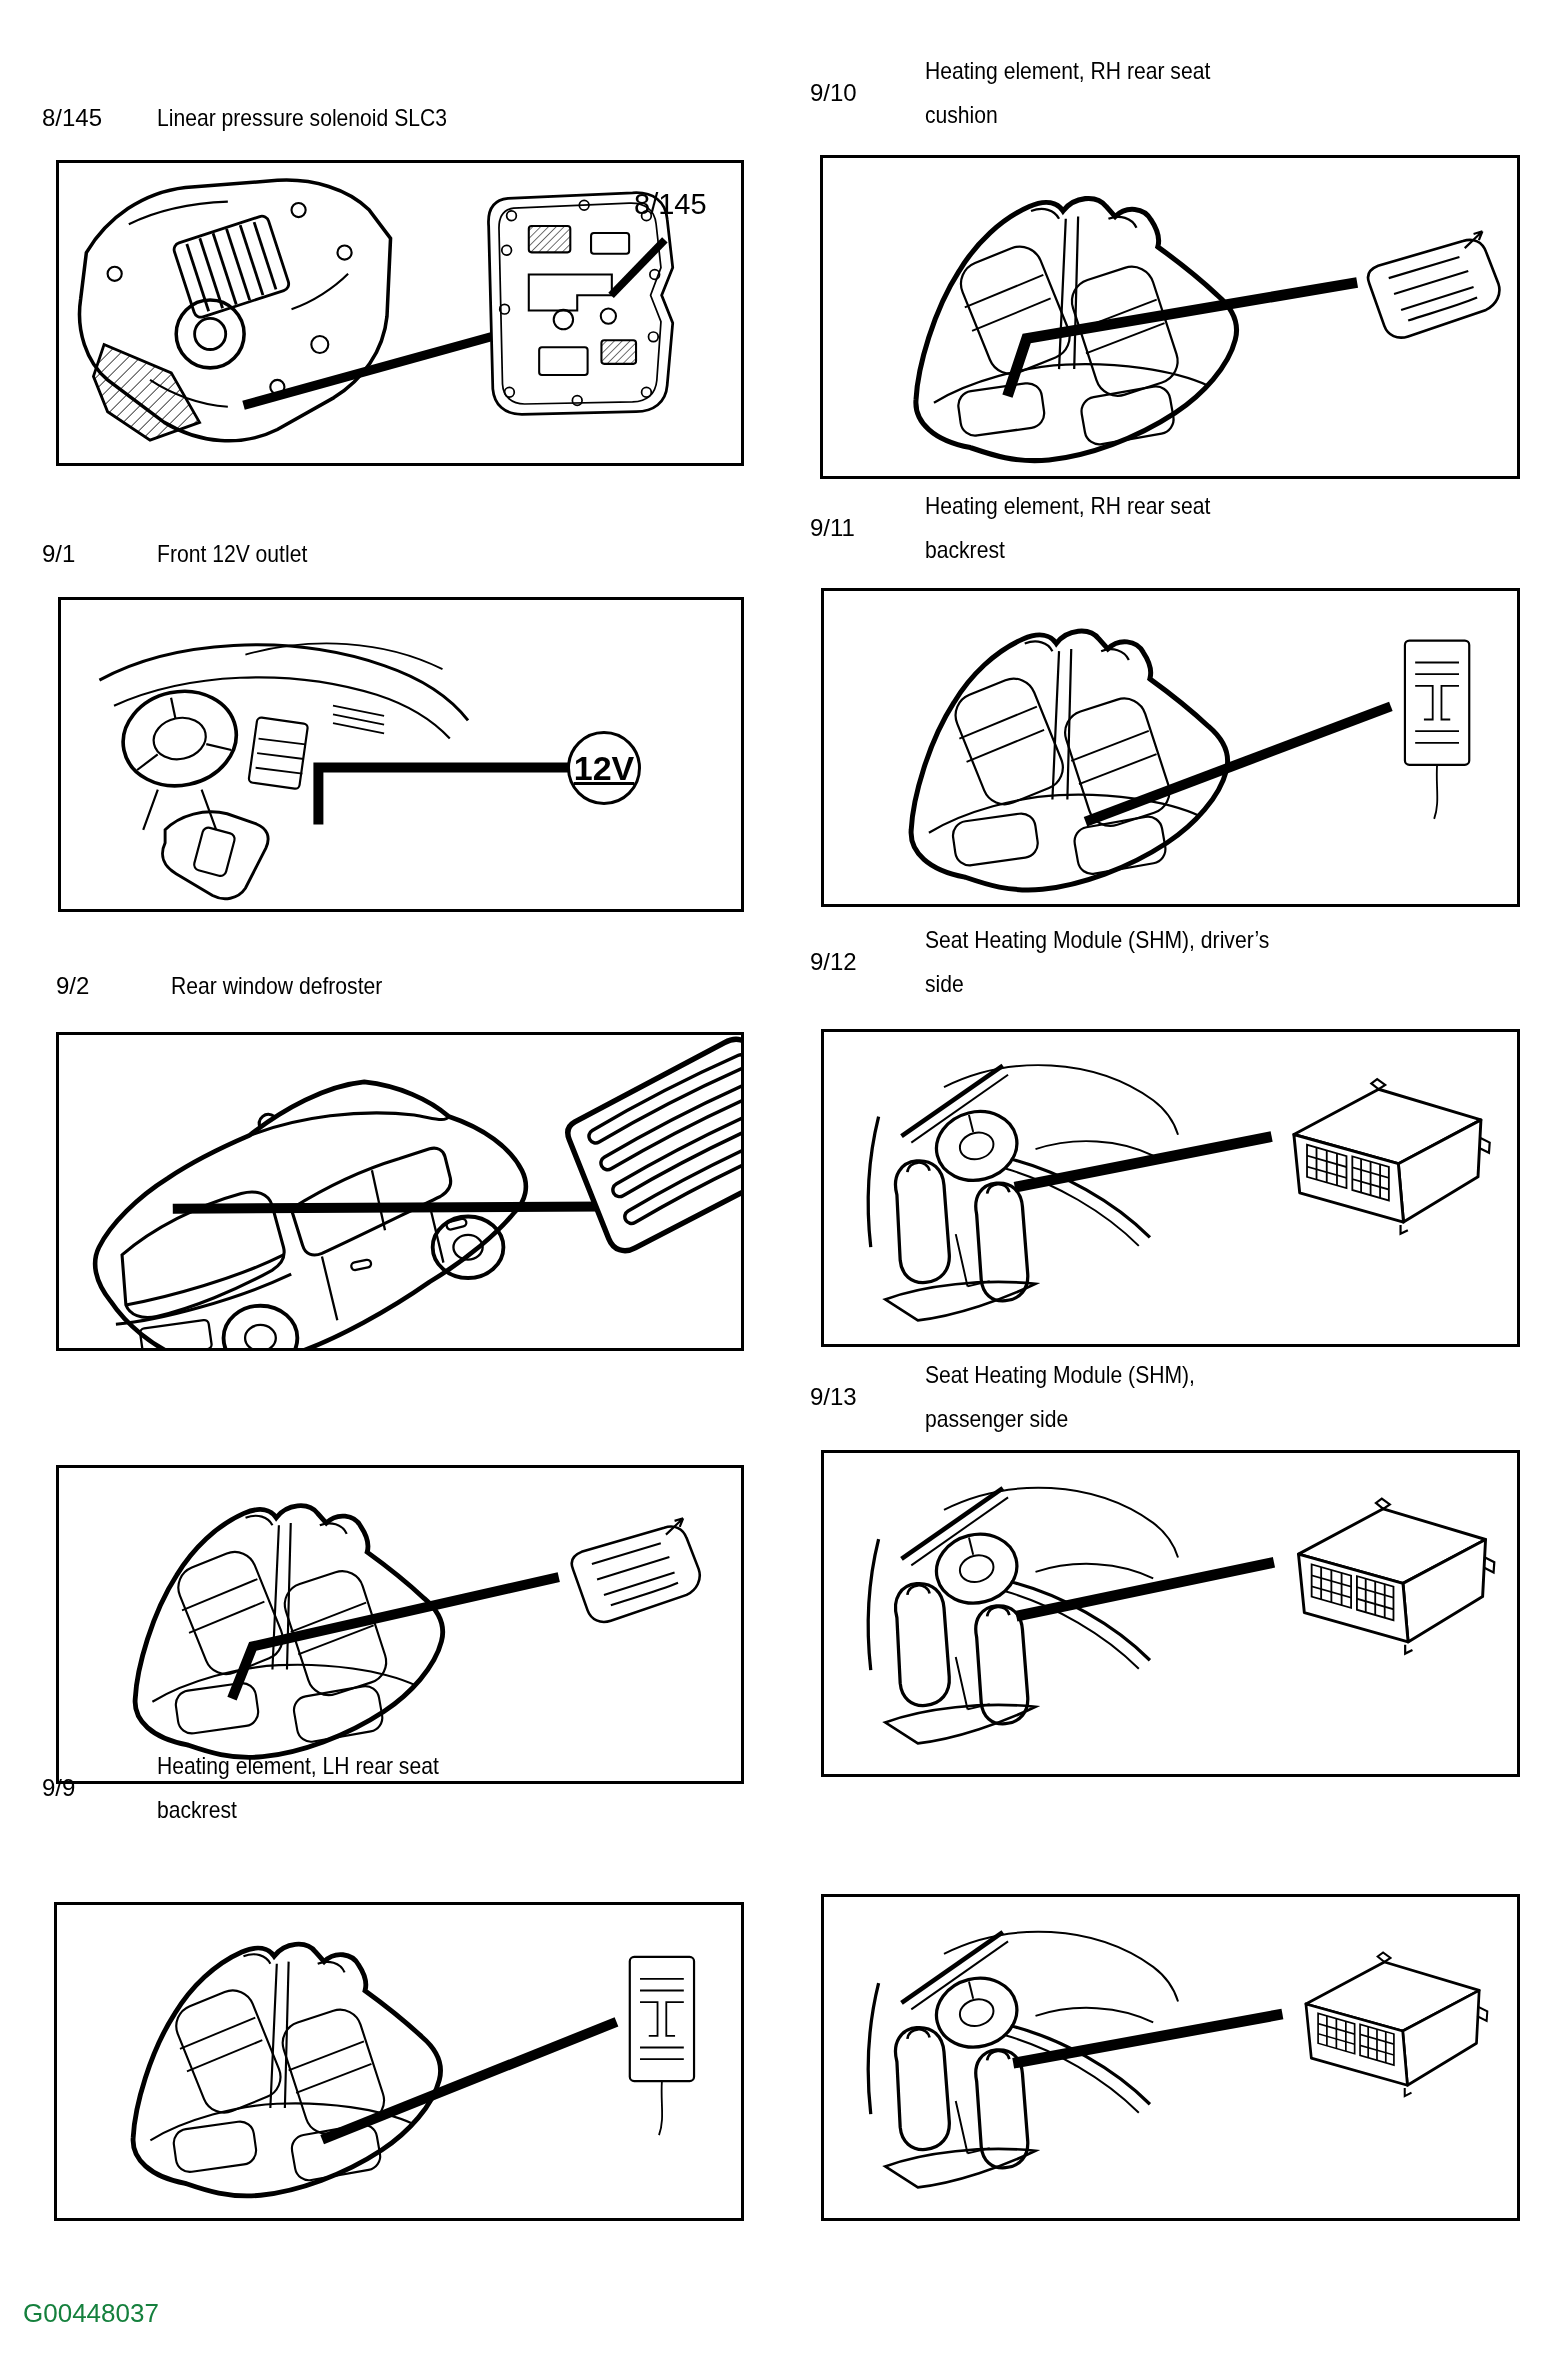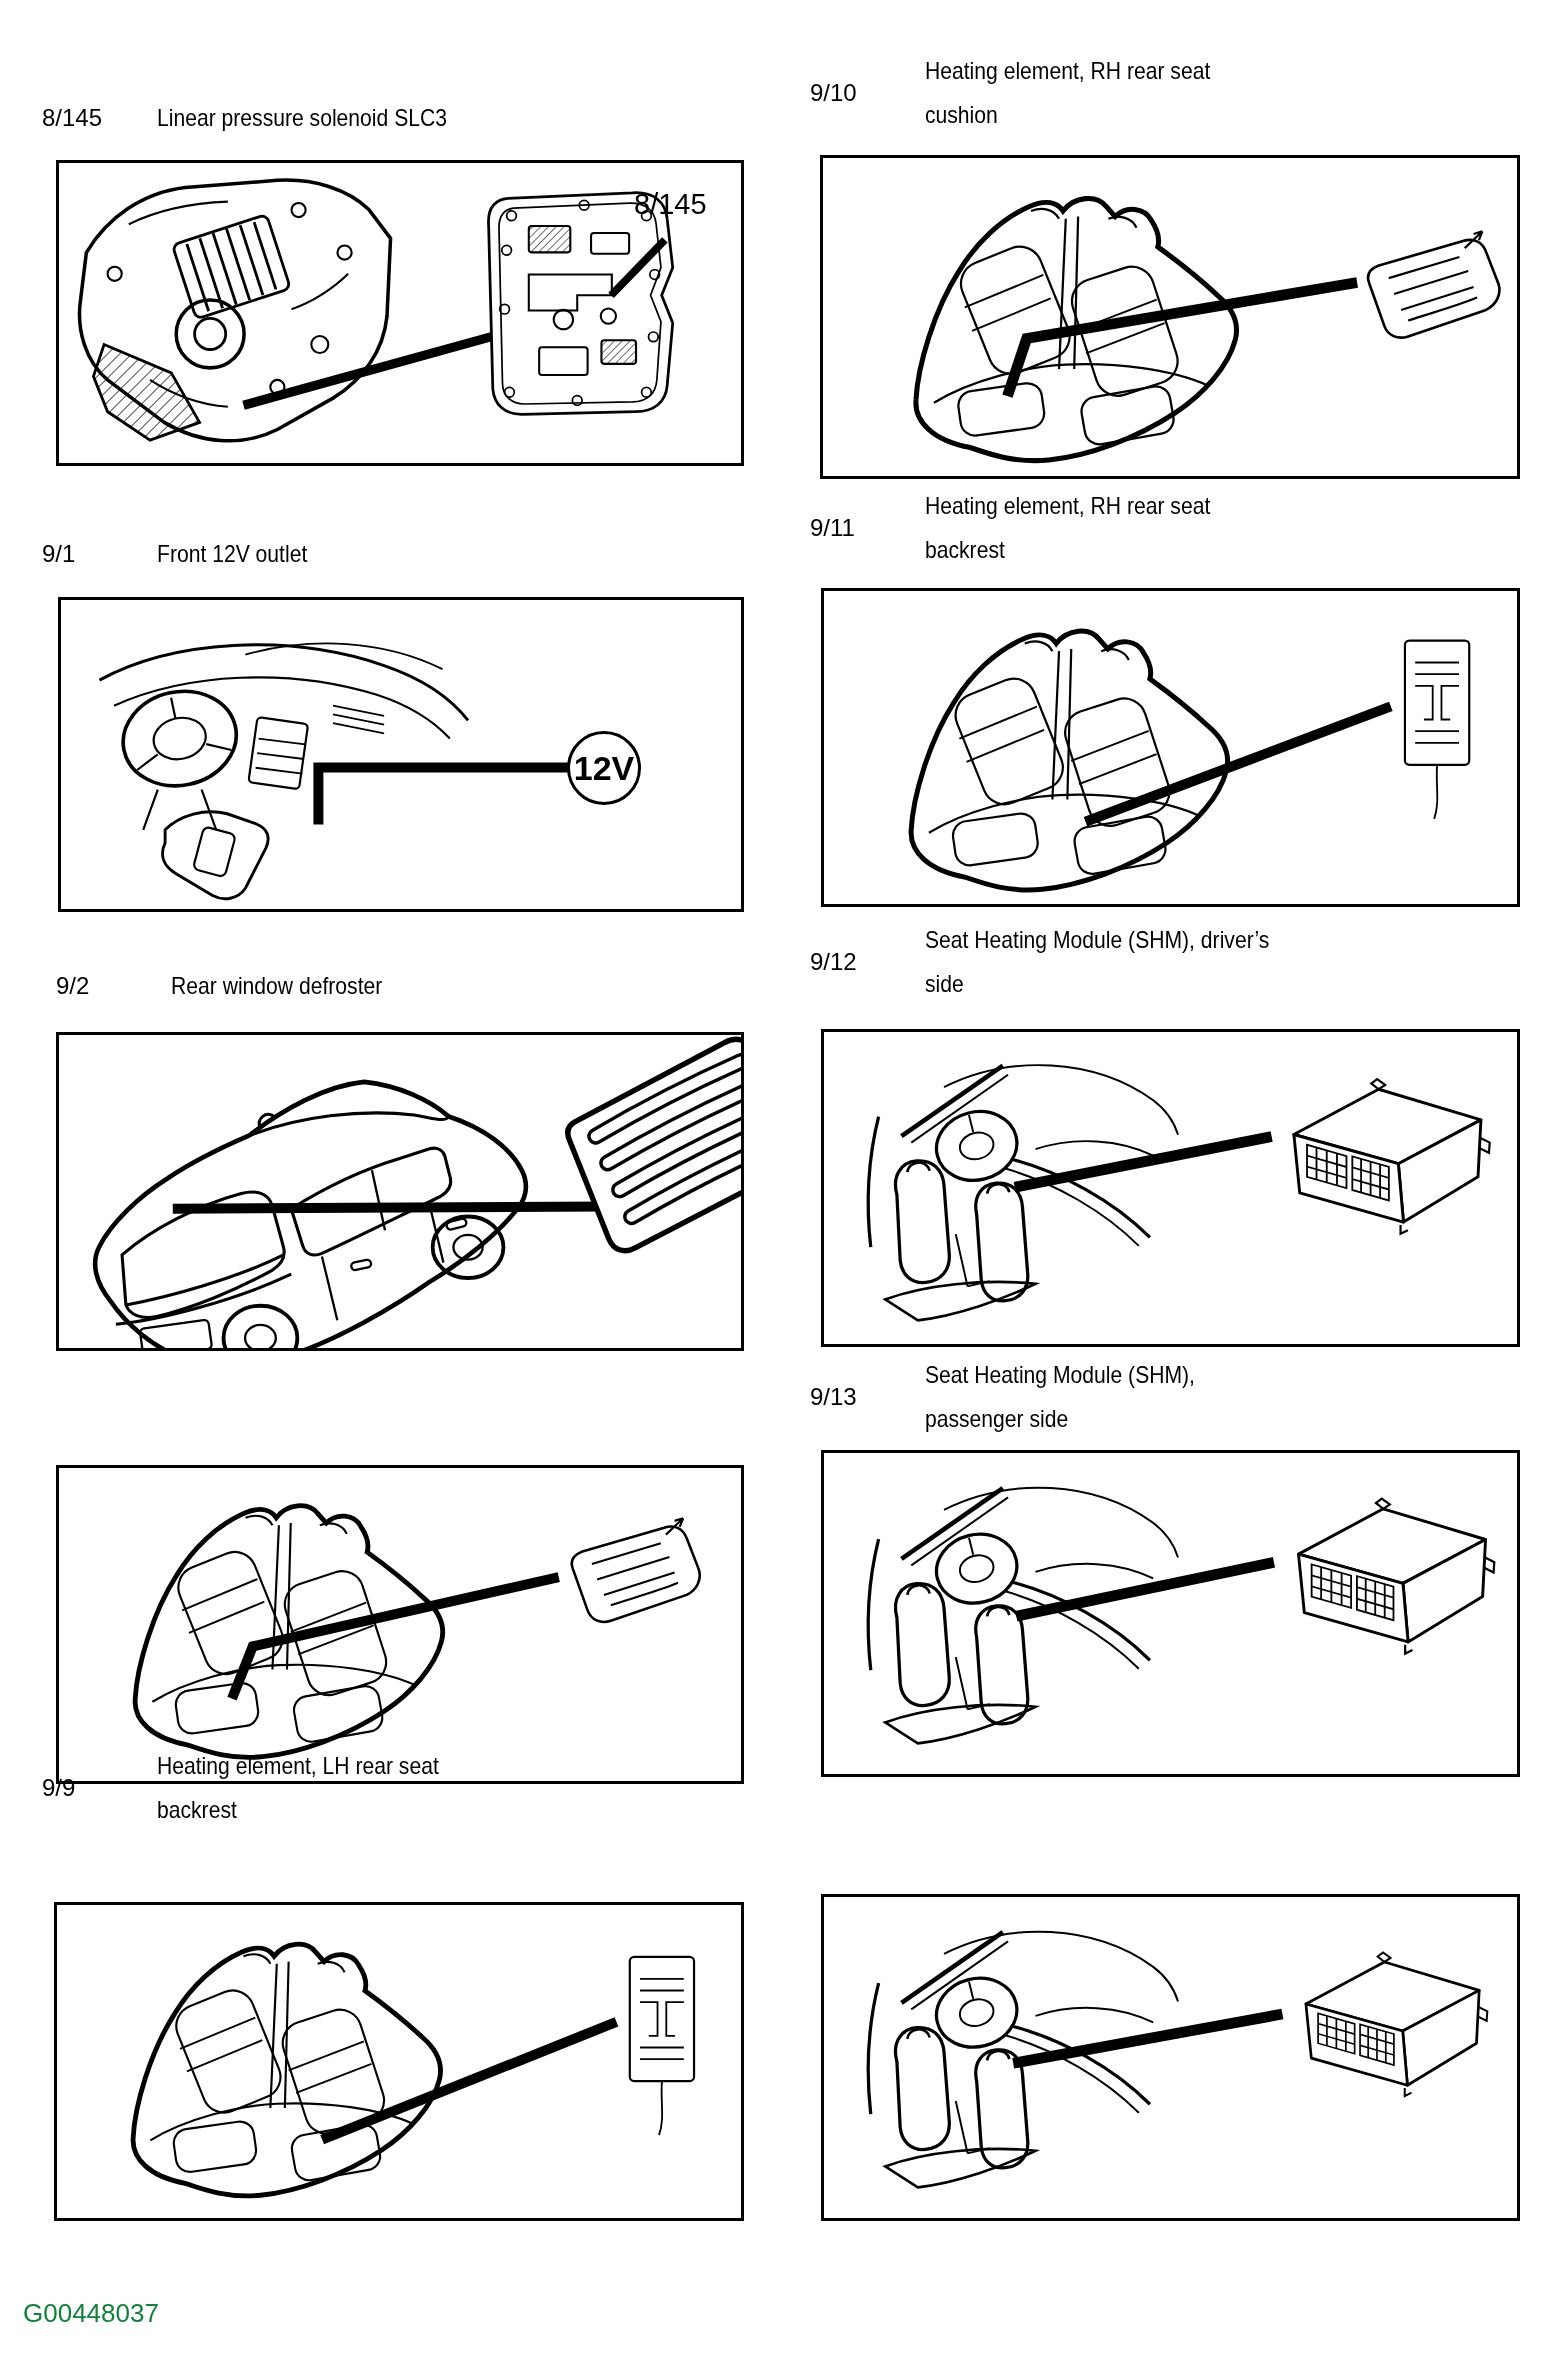--- a/index.html
+++ b/index.html
@@ -255,21 +255,21 @@
     <span class="ttl">Front 12V outlet</span>
   </div>
 
   <div class="fig" style="left:58px;top:597px;width:680px;height:309px;">
     <svg viewBox="0 0 885 402" preserveAspectRatio="none">
       <g transform="translate(12,14) scale(0.95)">
         <use href="#sym-dash" width="560" height="400"></use>
       </g>
       <polyline points="335,292 335,218 668,218" fill="none" stroke="#000" stroke-width="13"></polyline>
     </svg>
-    <div class="badge" style="left:506px;top:131px;">12V</div>
+    <div class="badge" style="left:506px;top:131px;text-decoration:underline;">12V</div>
   </div>
 
   <div class="hdr" style="left:42px;top:964px;margin-left:14px;">
     <span class="ref">9/2</span>
     <span class="ttl">Rear window defroster</span>
   </div>
 
   <div class="fig" style="left:56px;top:1032px;width:682px;height:313px;">
     <svg viewBox="0 0 887 407" preserveAspectRatio="none">
       <g transform="translate(12,26)">

